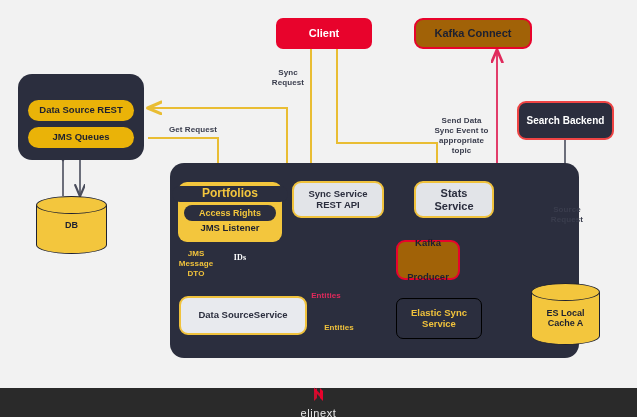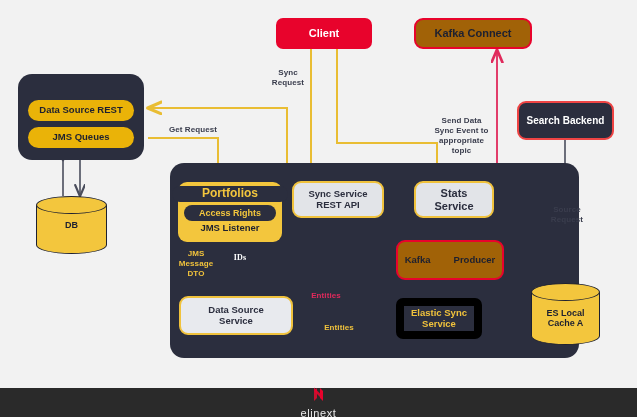--- a/index.html
+++ b/index.html
@@ -12,21 +12,21 @@
         justify-content:center;text-align:center;font-weight:bold;line-height:1.15;
         z-index:3;}
   .n-dark-outline{background:#2b2e3e;color:#ffffff;border-radius:9px;border:2px solid #ef4444;}
   .n-red{background:#e8032c;color:#ffffff;border-radius:7px;}
   .n-white-red{background:#a16207;color:#1d2030;border-radius:9px;border:2px solid #e8032c;}
   .n-grey-y{background:#e2e4e8;color:#2b2e3e;border-radius:9px;border:2px solid #f0c23c;}
   .n-grey-y2{background:#e8eaee;color:#2b2e3e;border-radius:9px;border:2px solid #f0c23c;}
   .n-yellow{background:#f3c63d;color:#1d2030;border-radius:9px;}
   .n-pill{background:#eab308;color:#1d2030;border-radius:16px;}
   .n-darkpill{background:#2b2e3e;color:#f3c63d;border-radius:14px;}
-  .n-outline-w{background:transparent;color:#f0c23c;border-radius:7px;border:8px solid #000000;}
+  .n-outline-w{background:transparent;color:#f0c23c;border-radius:7px;border:1px solid #000000;}
 
   .container-dark{position:absolute;background:#2b2e3e;border-radius:14px;z-index:1;}
 
   .label{position:absolute;z-index:4;font-size:8px;font-weight:bold;line-height:1.25;
          color:#3a3d4d;text-align:center;letter-spacing:.1px;}
   .label.y{color:#f0c23c;}
   .label.p{color:#e02a5c;}
 
   
   .cyl{position:absolute;z-index:3;}
@@ -151,31 +151,31 @@
   <div class="node n-grey-y" style="left:292px;top:181px;width:92px;height:37px;font-size:9.5px;flex-direction:column;">
     <span>Sync Service</span>
     <span>REST API</span>
   </div>
 
   <div class="node n-grey-y" style="left:414px;top:181px;width:80px;height:37px;font-size:11px;flex-direction:column;">
     <span>Stats</span>
     <span>Service</span>
   </div>
 
-  <div class="node n-white-red" style="left:396px;top:240px;width:108px;height:40px;font-size:9.5px;flex-direction:row;gap:23px;">
+  <div class="node n-white-red" style="left:396px;top:240px;width:64px;height:40px;font-size:9.5px;flex-direction:column;gap:23px;">
     <span>Kafka</span>
     <span>Producer</span>
   </div>
 
   <div class="node n-outline-w" style="left:396px;top:298px;width:86px;height:41px;font-size:9.5px;flex-direction:column;">
     <span>Elastic Sync</span>
     <span>Service</span>
   </div>
 
-  <div class="node n-grey-y2" style="left:179px;top:296px;width:114px;height:39px;font-size:9.5px;flex-direction:column;">
+  <div class="node n-grey-y2" style="left:179px;top:296px;width:128px;height:39px;font-size:9.5px;flex-direction:row;">
     <span>Data Source</span>
     <span>Service</span>
   </div>
 
 
   <div class="label" style="left:138px;top:125px;width:110px;">Get Request</div>
 
   <div class="label" style="left:262px;top:68px;width:52px;">
     <span>Sync</span><br>
     <span>Request</span>

